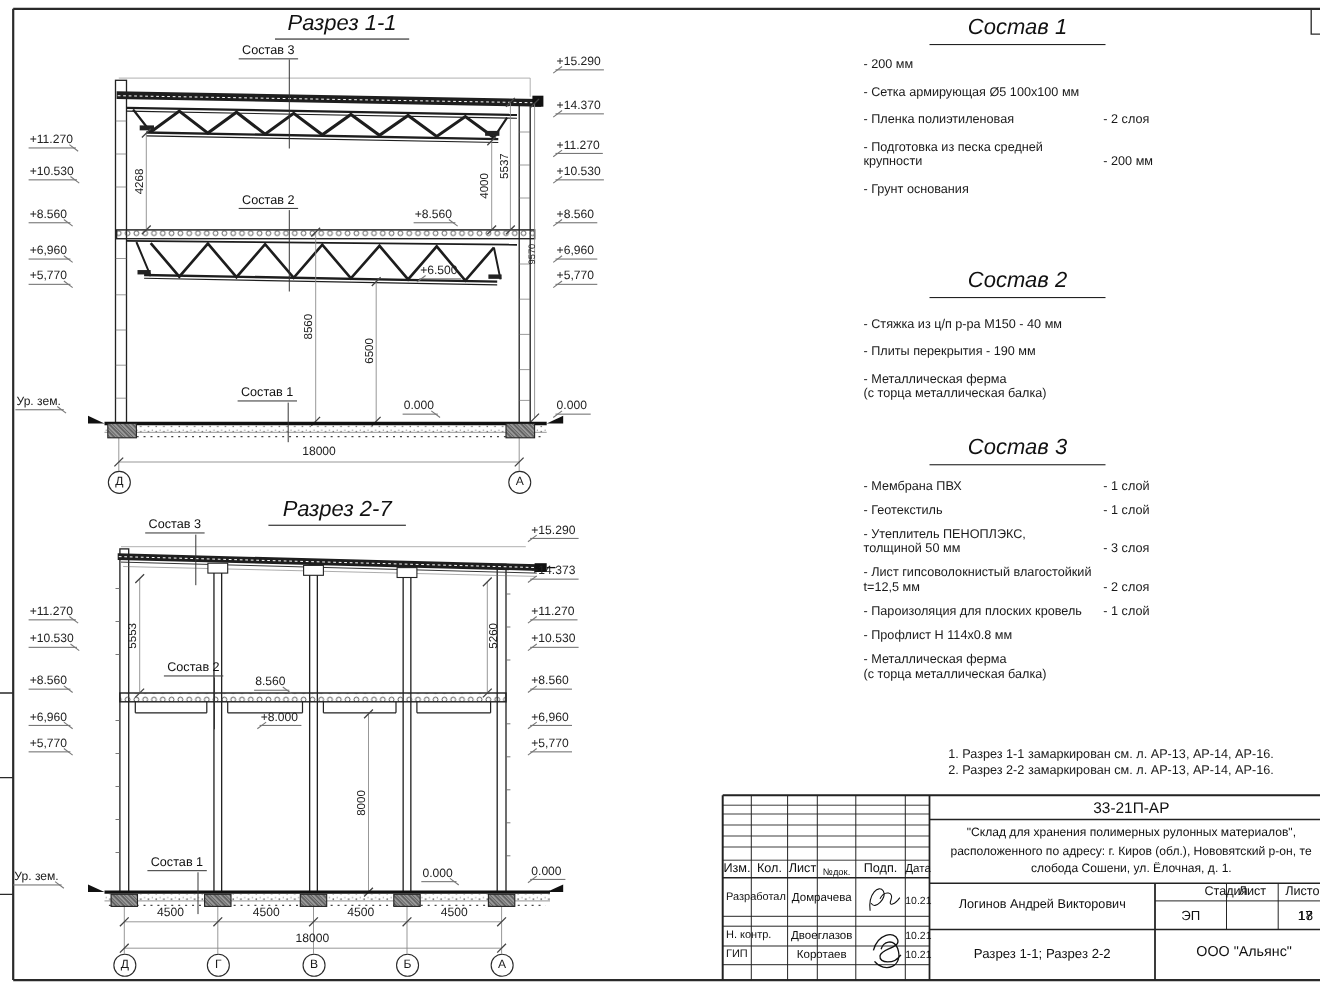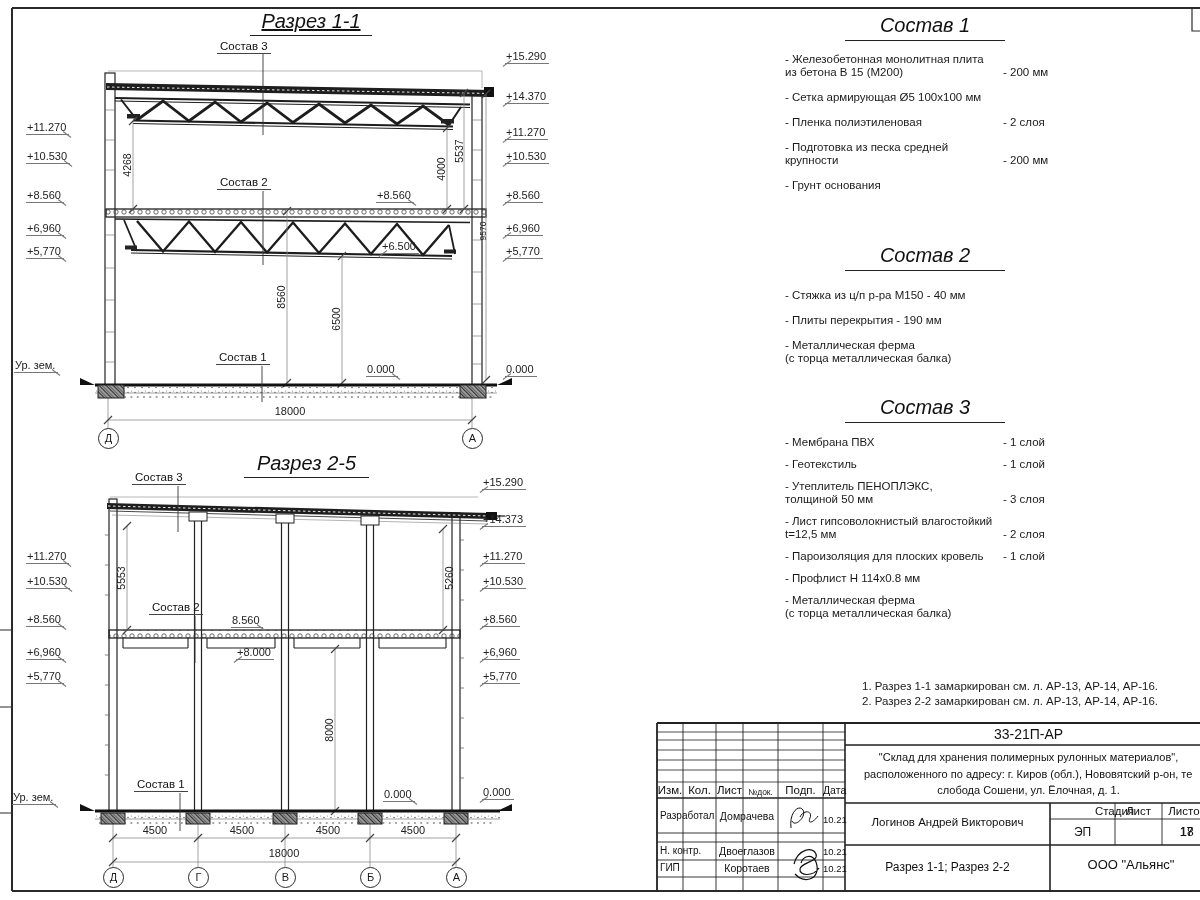--- a/index.html
+++ b/index.html
@@ -178,21 +178,21 @@
     <path d="M845 745 H1212 M845 803 H1212 M845 845 H1212" stroke-width="1.4"></path>
     <path d="M1050 819 H1212 M1115 803 V845 M1162 803 V845" stroke-width="0.9"></path>
   </g>
 
   <g stroke="#111" fill="none">
     <path d="M791 828 C789 812 799 804 803 810 C807 816 795 828 792 821 M800 817 C804 809 813 811 810 818 C807 825 814 822 818 816" stroke-width="1"></path>
     <path d="M794 864 C798 849 813 846 816 854 C819 862 801 862 800 869 C799 876 813 877 819 868 M795 874 C804 885 822 879 816 862 C812 853 803 856 801 863" stroke-width="1.2"></path>
   </g>
 </svg>
 
-<div class="sect-title" style="left:250px; top:10px; width:122px;text-decoration:underline;">Разрез 1-1</div>
+<div class="sect-title" style="left:250px; top:10px; width:122px;">Разрез 1-1</div>
 
 <div class="lead" style="left:217px; top:40px;">Состав 3</div>
 <div class="lead" style="left:217px; top:176px;">Состав 2</div>
 <div class="lead" style="left:216px; top:351px;">Состав 1</div>
 
 <div class="elev tick-r" style="left:26px; top:121px;">+11.270</div>
 <div class="elev tick-r" style="left:26px; top:150px;">+10.530</div>
 <div class="elev tick-r" style="left:26px; top:189px;">+8.560</div>
 <div class="elev tick-r" style="left:26px; top:222px;">+6,960</div>
 <div class="elev tick-r" style="left:26px; top:245px;">+5,770</div>
@@ -215,21 +215,21 @@
 <div class="vdim" style="left:441px; top:169px;">4000</div>
 <div class="vdim" style="left:459px; top:151px;">5537</div>
 <div class="vdim vdim-sm" style="left:483px; top:231px;">9570</div>
 <div class="vdim" style="left:281px; top:297px;">8560</div>
 <div class="vdim" style="left:336px; top:319px;">6500</div>
 <div class="hdim" style="left:240px; top:405px; width:100px;">18000</div>
 
 <div class="bubble" style="left:98px;  top:428px;">Д</div>
 <div class="bubble" style="left:462px; top:428px;">А</div>
 
-<div class="sect-title" style="left:244px; top:452px; width:125px;">Разрез 2-5</div>
+<div class="sect-title" style="left:244px; top:452px; width:125px;">Разрез 2-7</div>
 
 <div class="lead" style="left:132px; top:471px;">Состав 3</div>
 <div class="lead" style="left:149px; top:601px;">Состав 2</div>
 <div class="lead" style="left:134px; top:778px;">Состав 1</div>
 
 <div class="elev tick-r" style="left:26px; top:550px;">+11.270</div>
 <div class="elev tick-r" style="left:26px; top:575px;">+10.530</div>
 <div class="elev tick-r" style="left:26px; top:613px;">+8.560</div>
 <div class="elev tick-r" style="left:26px; top:646px;">+6,960</div>
 <div class="elev tick-r" style="left:26px; top:670px;">+5,770</div>
@@ -260,22 +260,20 @@
 <div class="bubble" style="left:103px; top:867px;">Д</div>
 <div class="bubble" style="left:188px; top:867px;">Г</div>
 <div class="bubble" style="left:275px; top:867px;">В</div>
 <div class="bubble" style="left:360px; top:867px;">Б</div>
 <div class="bubble" style="left:446px; top:867px;">А</div>
 
 <div class="comp-block" style="top:14px;">
   <div class="comp-title">Состав 1</div>
   <div style="margin-top:12px;">
     <div class="ci">
-        <div class="cn">- Железобетонная монолитная плита
-из бетона В 15 (М200)</div>
         <div class="cv">- 200 мм</div>
       </div>
     <div class="ci">
         <div class="cn">- Сетка армирующая Ø5 100х100 мм</div>
         <div class="cv"></div>
       </div>
     <div class="ci">
         <div class="cn">- Пленка полиэтиленовая</div>
         <div class="cv">- 2 слоя</div>
       </div>

